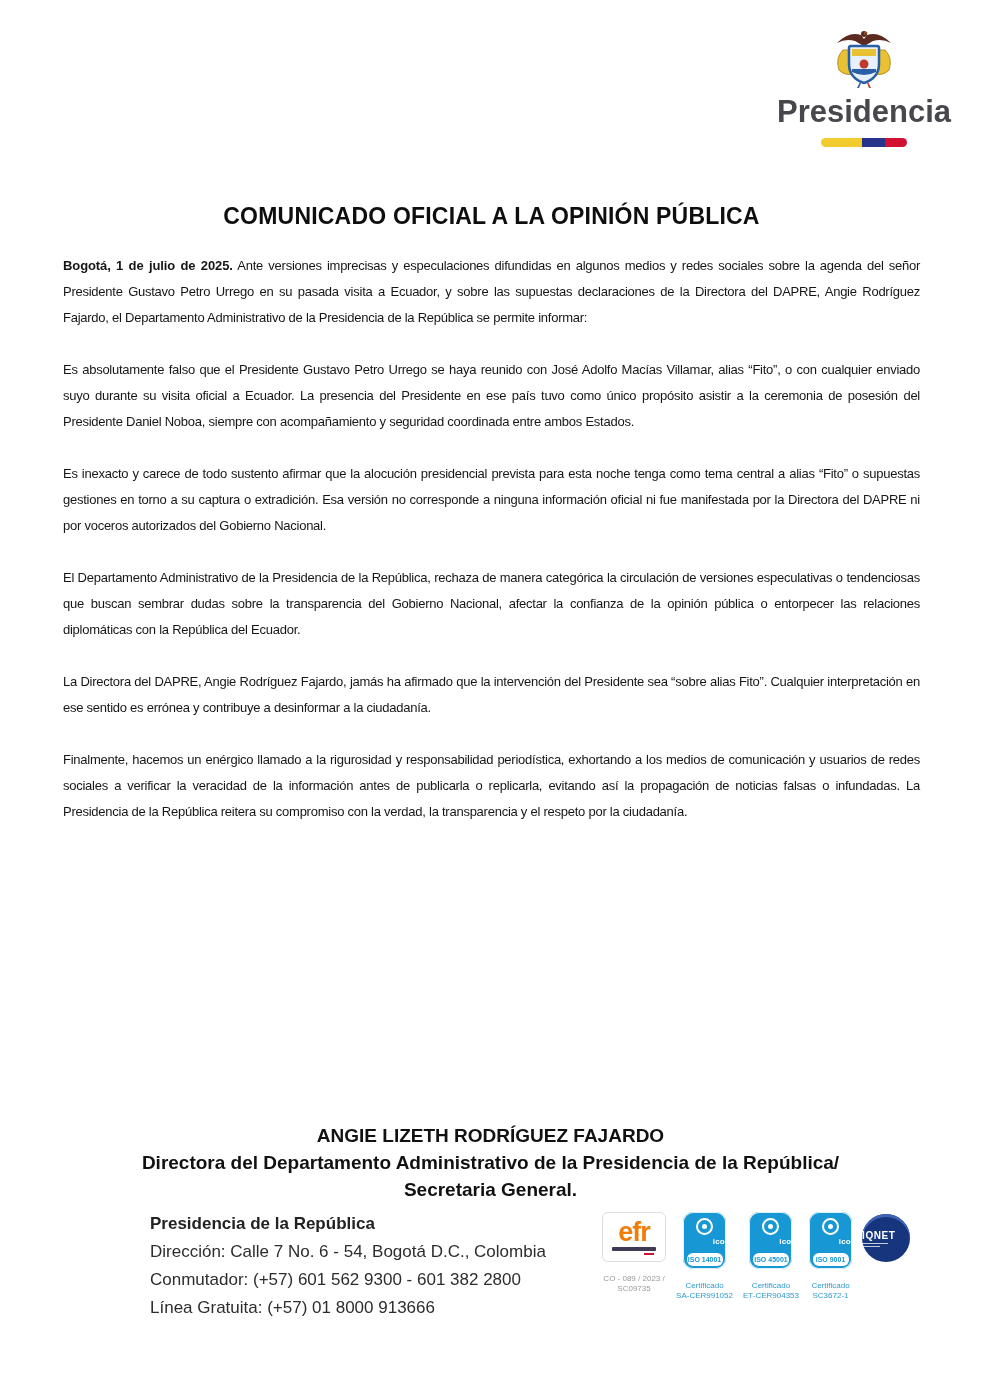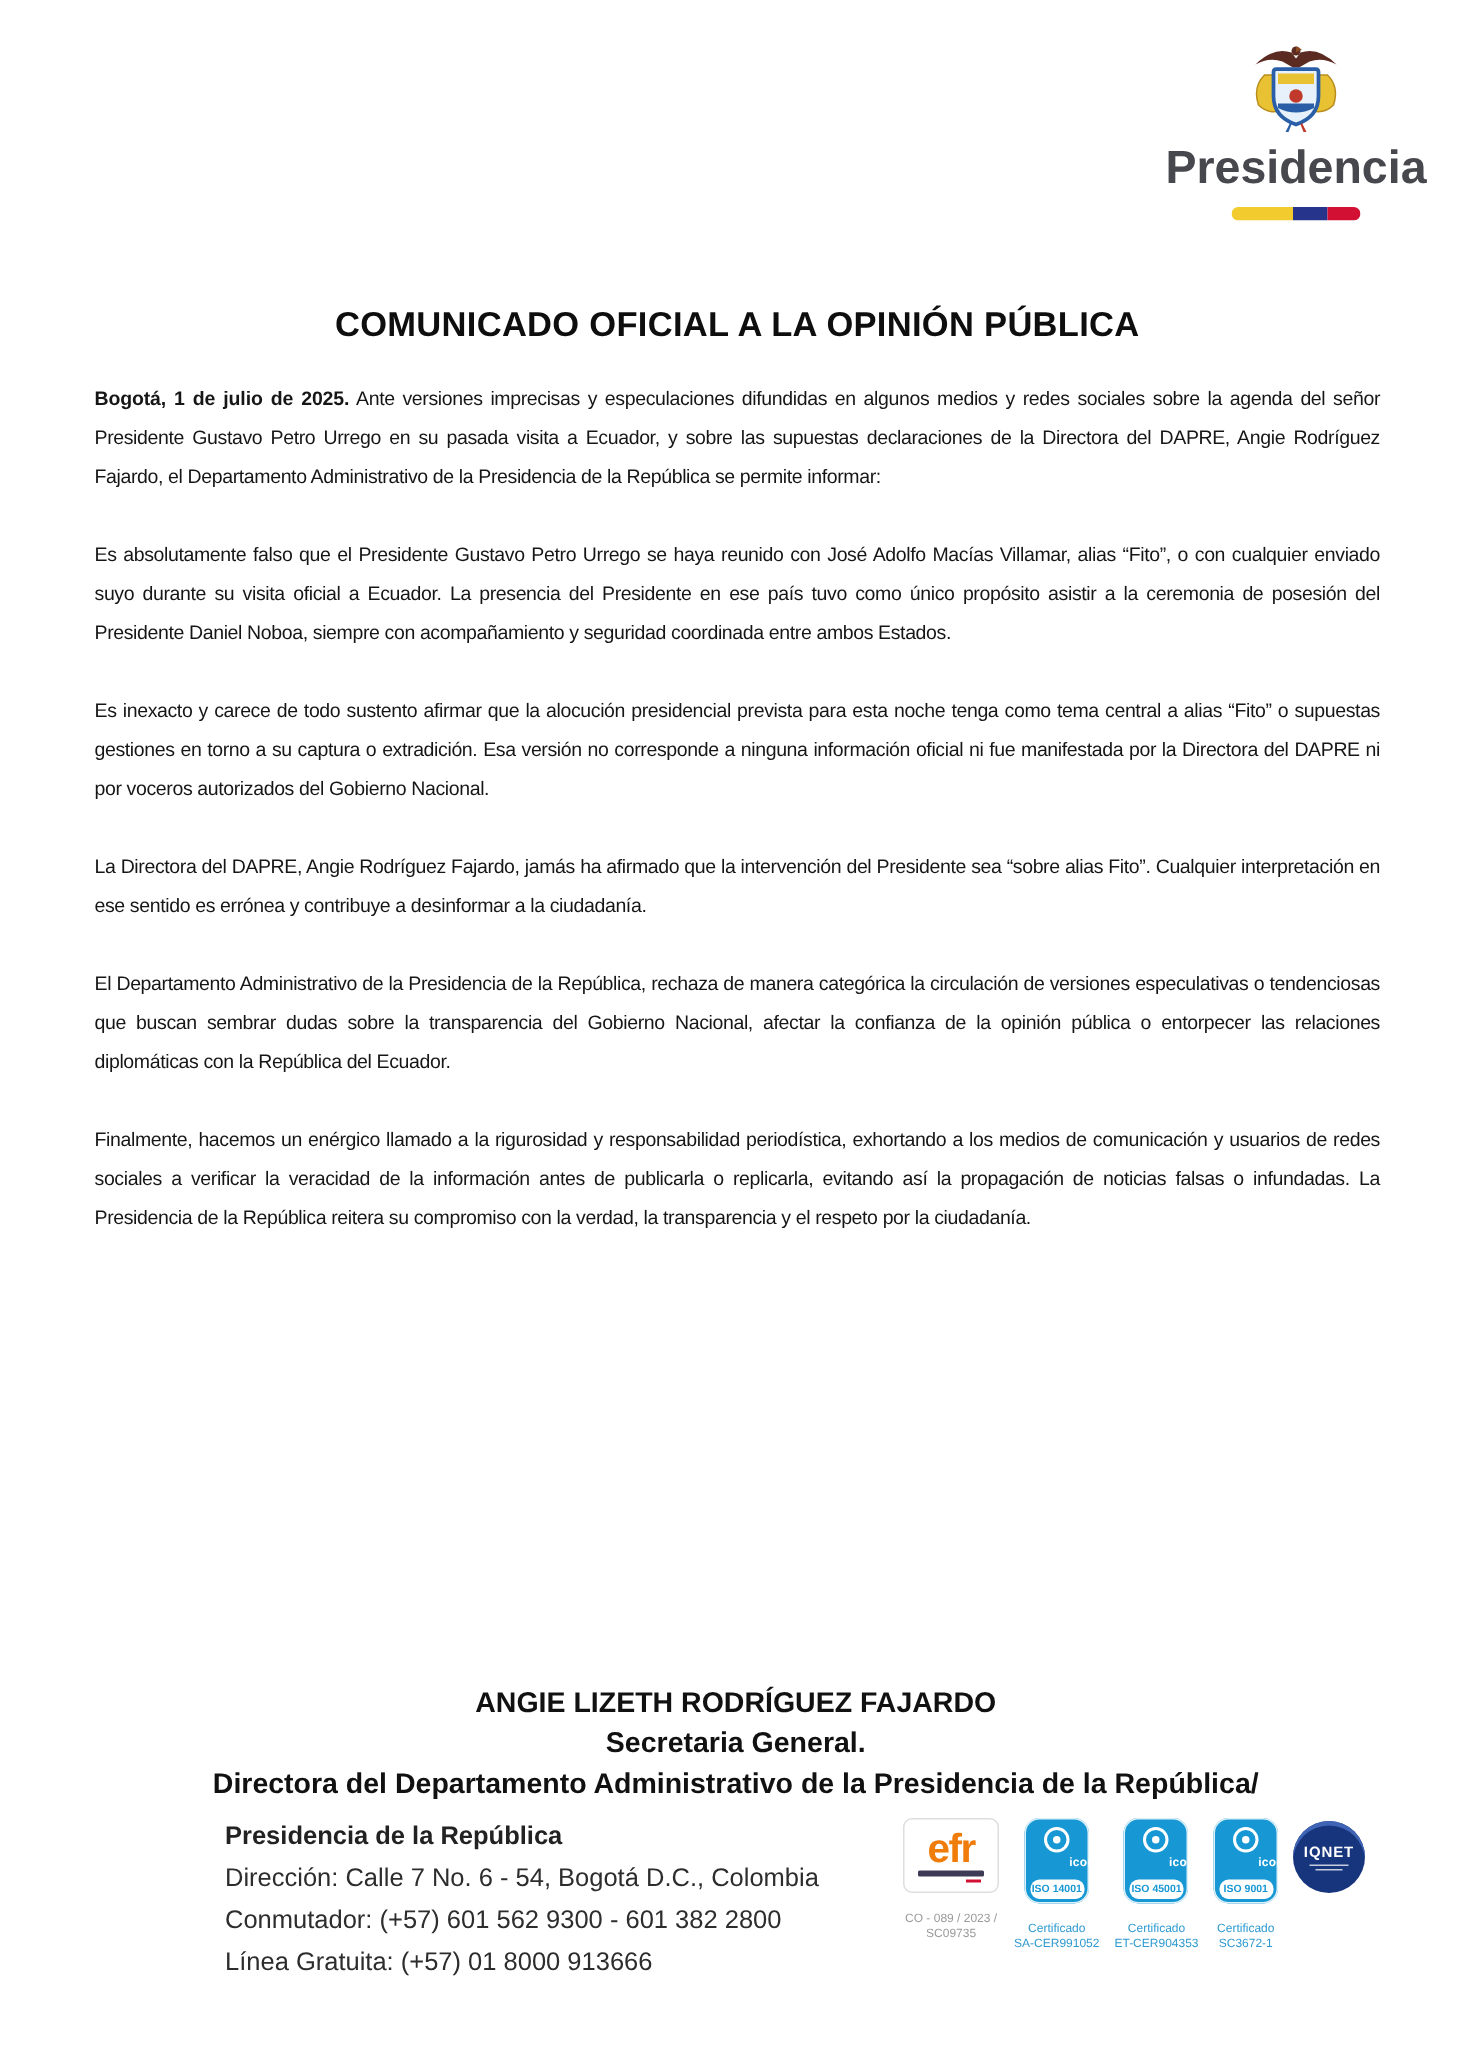--- a/index.html
+++ b/index.html
@@ -116,21 +116,21 @@
     background: #fff; border-radius: 6px;
     font-size: 7px; font-weight: 700; color: #1798d5; text-align: center;
   }
   .icontec-cap { color: #2f9ad0; }
 
   
   .iqnet-circle {
     width: 48px; height: 48px; border-radius: 50%;
     background: #17357d;
     box-shadow: inset 0 3px 0 0 #3f64b5;
-    display: flex; flex-direction: column; align-items: center; justify-content: center;
+    display: flex; flex-direction: column; align-items: flex-start; justify-content: center;
     margin-top: 2px;
   }
   .iqnet-label { color: #fff; font-size: 10px; font-weight: 700; letter-spacing: 0.6px; }
   .iqnet-line { width: 26px; height: 1px; background: rgba(255,255,255,0.75); margin-top: 2px; }
   .iqnet-line.short { width: 18px; }
 </style>
 </head>
 <body>
 
 <div class="page">
@@ -160,30 +160,30 @@
       <div class="r"></div>
     </div>
   </div>
 
   <div class="main">
     <h1 class="doc-title">COMUNICADO OFICIAL A LA OPINIÓN PÚBLICA</h1>
     <div class="content">
       <p><b>Bogotá, 1 de julio de 2025.</b> <span>Ante versiones imprecisas y especulaciones difundidas en algunos medios y redes sociales sobre la agenda del señor Presidente Gustavo Petro Urrego en su pasada visita a Ecuador, y sobre las supuestas declaraciones de la Directora del DAPRE, Angie Rodríguez Fajardo, el Departamento Administrativo de la Presidencia de la República se permite informar:</span></p>
       <p>Es absolutamente falso que el Presidente Gustavo Petro Urrego se haya reunido con José Adolfo Macías Villamar, alias “Fito”, o con cualquier enviado suyo durante su visita oficial a Ecuador. La presencia del Presidente en ese país tuvo como único propósito asistir a la ceremonia de posesión del Presidente Daniel Noboa, siempre con acompañamiento y seguridad coordinada entre ambos Estados.</p>
       <p>Es inexacto y carece de todo sustento afirmar que la alocución presidencial prevista para esta noche tenga como tema central a alias “Fito” o supuestas gestiones en torno a su captura o extradición. Esa versión no corresponde a ninguna información oficial ni fue manifestada por la Directora del DAPRE ni por voceros autorizados del Gobierno Nacional.</p>
+      <p>El Departamento Administrativo de la Presidencia de la República, rechaza de manera categórica la circulación de versiones especulativas o tendenciosas que buscan sembrar dudas sobre la transparencia del Gobierno Nacional, afectar la confianza de la opinión pública o entorpecer las relaciones diplomáticas con la República del Ecuador.</p>
       <p>La Directora del DAPRE, Angie Rodríguez Fajardo, jamás ha afirmado que la intervención del Presidente sea “sobre alias Fito”. Cualquier interpretación en ese sentido es errónea y contribuye a desinformar a la ciudadanía.</p>
-      <p>El Departamento Administrativo de la Presidencia de la República, rechaza de manera categórica la circulación de versiones especulativas o tendenciosas que buscan sembrar dudas sobre la transparencia del Gobierno Nacional, afectar la confianza de la opinión pública o entorpecer las relaciones diplomáticas con la República del Ecuador.</p>
       <p>Finalmente, hacemos un enérgico llamado a la rigurosidad y responsabilidad periodística, exhortando a los medios de comunicación y usuarios de redes sociales a verificar la veracidad de la información antes de publicarla o replicarla, evitando así la propagación de noticias falsas o infundadas. La Presidencia de la República reitera su compromiso con la verdad, la transparencia y el respeto por la ciudadanía.</p>
     </div>
   </div>
 
   <div class="signature">
     <div>ANGIE LIZETH RODRÍGUEZ FAJARDO</div>
+    <div>Directora del Departamento Administrativo de la Presidencia de la República/</div>
     <div>Secretaria General.</div>
-    <div>Directora del Departamento Administrativo de la Presidencia de la República/</div>
   </div>
 
   <div class="contact">
     <div class="org">Presidencia de la República</div>
     <div>Dirección: Calle 7 No. 6 - 54, Bogotá D.C., Colombia</div>
     <div>Conmutador: (+57) 601 562 9300 - 601 382 2800</div>
     <div>Línea Gratuita: (+57) 01 8000 913666</div>
   </div>
 
   <div class="certs">

